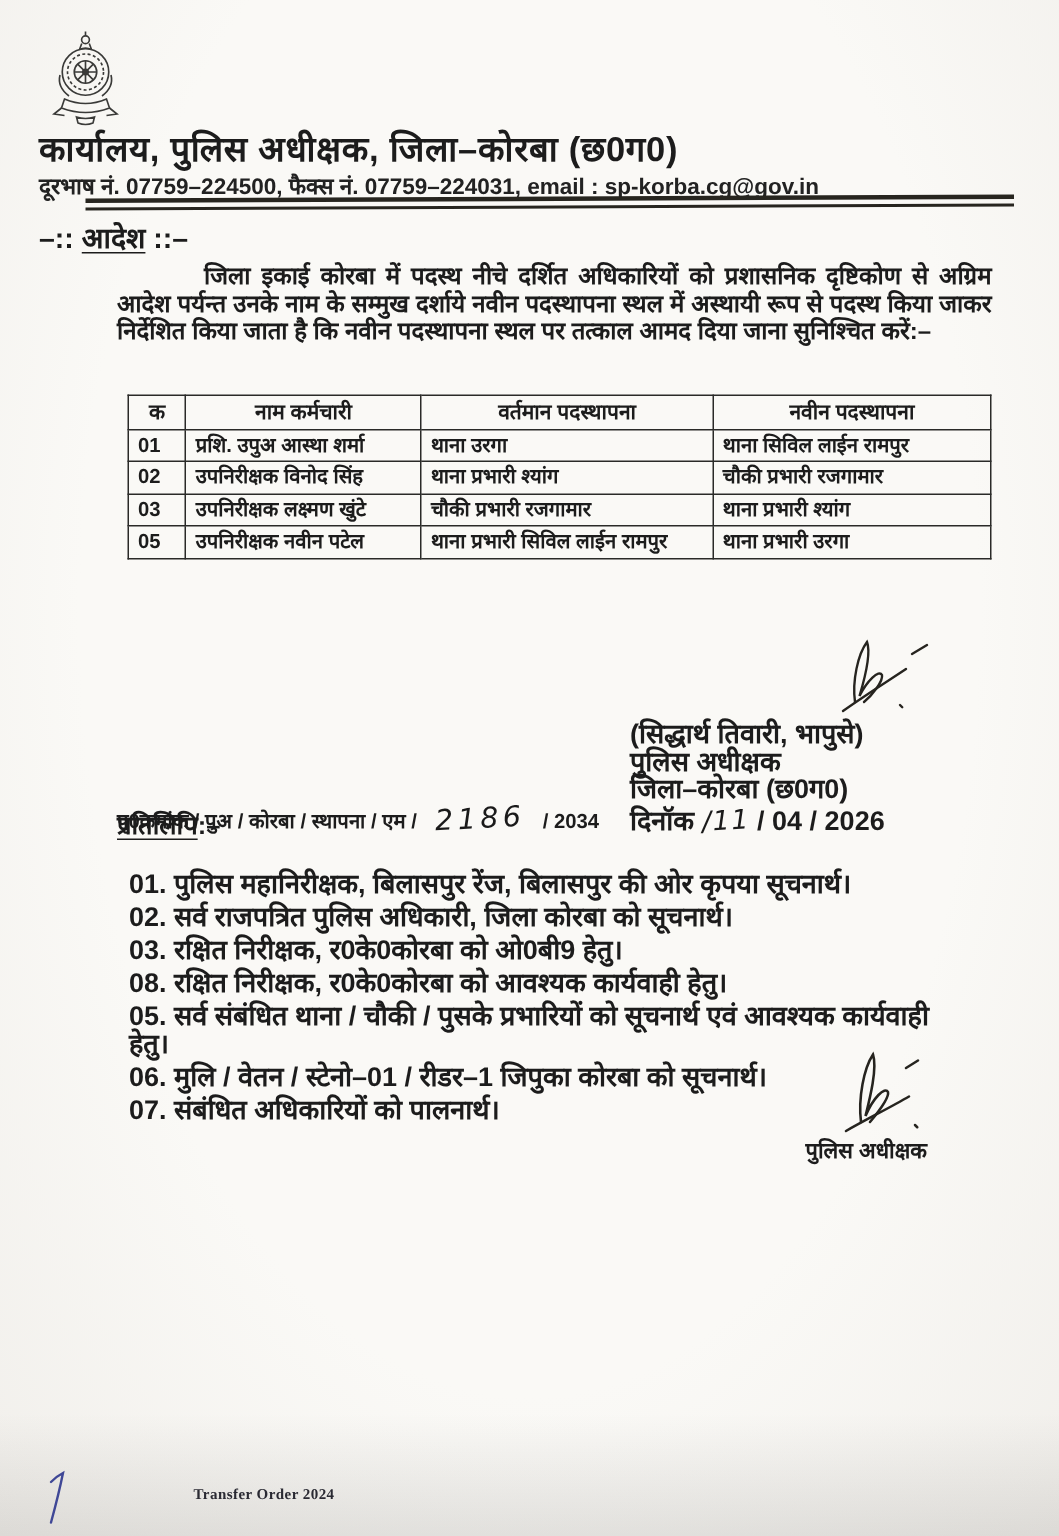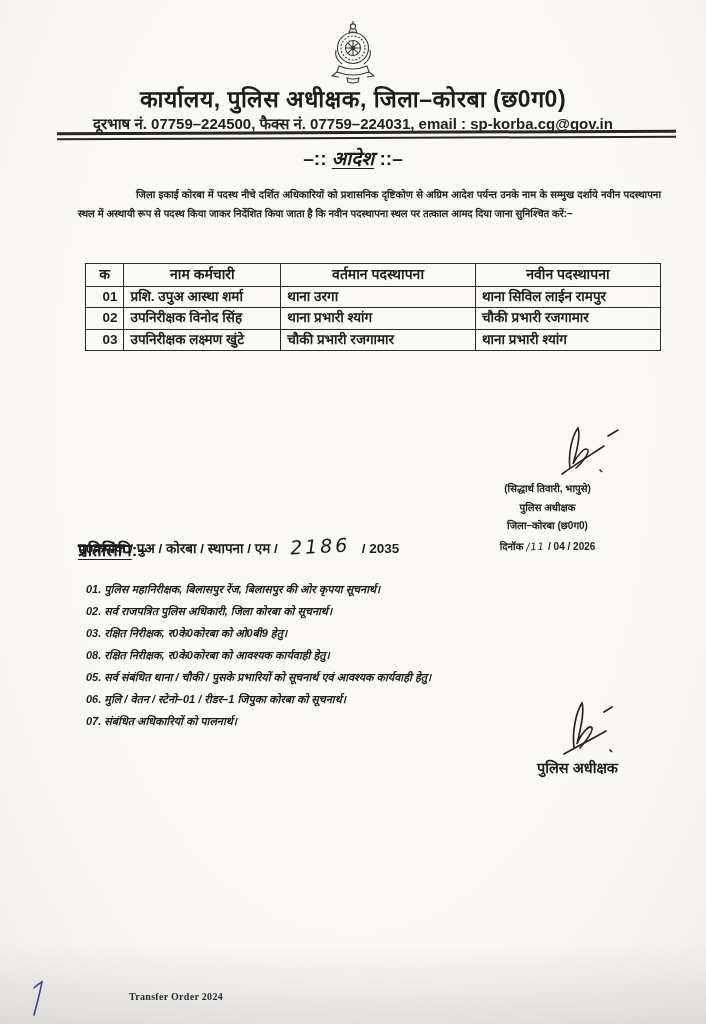--- a/index.html
+++ b/index.html
@@ -12,69 +12,69 @@
     position:relative;
     width:706px;height:1024px;
     margin:0 auto;
     background:
       linear-gradient(180deg, rgba(0,0,0,0) 92%, rgba(90,88,84,.14) 100%),
       radial-gradient(ellipse at 50% 40%, #faf9f6 60%, #f1efeb 100%);
     color:#1c1c1c;
     overflow:hidden;
   }
   .abs{position:absolute;}
-  .center{left:0;right:0;text-align:center;}
+  .center{left:0;right:0;padding-left:26px;}
 
   .office-title{
     top:82px;
     font-size:23px;font-weight:700;letter-spacing:.5px;
   }
   .contact-line{
     top:113px;
     font-size:15px;font-weight:700;color:#222;
   }
   .double-rule{
     top:131px;left:57px;width:619px;height:3px;
     border-top:3px solid #27251f;
     border-bottom:2px solid #27251f;
     transform:rotate(-0.25deg);
   }
   .order-title{
     top:145px;
     font-size:19px;font-weight:700;
   }
-  .order-title .u{text-decoration:underline;text-underline-offset:3px;font-style:italic;}
+  .order-title .u{text-decoration:underline;text-underline-offset:3px;}
   .order-body{
-    top:186px;left:78px;width:583px;
-    font-size:10px;font-weight:600;line-height:18.6px;
+    top:176px;left:78px;width:583px;
+    font-size:16px;font-weight:600;line-height:18.6px;
     text-align:justify;text-indent:58px;
   }
 
   table.transfer{
     top:263px;left:85px;width:576px;
     border-collapse:collapse;
     font-size:13.5px;font-weight:600;
   }
   table.transfer th, table.transfer td{
     border:1.6px solid #2a2a28;
     padding:1px 6px 2px 6px;
     line-height:17.5px;
     vertical-align:top;
   }
   table.transfer th{font-size:14px;font-weight:700;text-align:center;padding:2px 4px;}
-  td.c-sn{text-align:right;width:26px;padding-left:2px;padding-right:2px;}
+  td.c-sn{text-align:left;width:26px;padding-left:2px;padding-right:2px;}
   .w-name{width:152px;margin-top:27px;}
   .w-cur{width:192px;}
   .w-new{width:182px;margin-left:15px;}
 
   .sig-scribble-top{top:424px;left:548px;}
   .sig-block-top{
     top:480px;left:420px;width:255px;
-    text-align:center;
-    font-size:10px;font-weight:600;line-height:18.5px;
+    text-align:left;
+    font-size:18px;font-weight:600;line-height:18.5px;
   }
   .sig-name{white-space:nowrap;font-weight:700;}
   .date-line{margin-top:2px;white-space:nowrap;}
 
   .hand{
     font-family:"DejaVu Sans", sans-serif;
     font-style:italic;font-weight:400;
     letter-spacing:1px;color:#1a1a1a;
     display:inline-block;transform:rotate(-3deg);
   }
@@ -84,21 +84,21 @@
     top:535px;left:78px;
     font-size:13.5px;font-weight:600;white-space:nowrap;
   }
   .copy-label{
     top:538px;left:78px;
     font-size:17px;font-weight:700;
   }
   .copy-label .u{text-decoration:underline;text-underline-offset:3px;}
   .copy-list{
     top:580px;left:86px;width:548px;
-    font-size:11px;font-weight:600;font-style:italic;
+    font-size:18px;font-weight:600;
   }
   .copy-list div{line-height:18.8px;margin-bottom:3.2px;}
 
   .sig-scribble-bottom{top:698px;left:548px;}
   .sig-block-bottom{
     top:758px;left:470px;width:215px;
     text-align:center;
     font-size:14.5px;font-weight:700;line-height:20px;
   }
 
@@ -172,20 +172,26 @@
         <td class="c-sn">02</td>
         <td>उपनिरीक्षक विनोद सिंह</td>
         <td>थाना प्रभारी श्यांग</td>
         <td>चौकी प्रभारी रजगामार</td>
       </tr>
       <tr>
         <td class="c-sn">03</td>
         <td>उपनिरीक्षक लक्ष्मण खुंटे</td>
         <td>चौकी प्रभारी रजगामार</td>
         <td>थाना प्रभारी श्यांग</td>
+      </tr>
+      <tr>
+        <td class="c-sn">05</td>
+        <td>उपनिरीक्षक नवीन पटेल</td>
+        <td>थाना प्रभारी सिविल लाईन रामपुर</td>
+        <td>थाना प्रभारी उरगा</td>
       </tr>
     </tbody>
   </table>
 
   <div class="abs sig-scribble-top">
     <svg width="80" height="58" viewBox="0 0 80 58" fill="none" xmlns="http://www.w3.org/2000/svg">
       <g stroke="#26241f" stroke-width="1.6" fill="none" stroke-linecap="round">
         <path d="M22 44 C20 30 24 12 30 4 C33 12 28 30 25 40 C30 30 38 22 40 26 C41 30 33 40 28 44"></path>
         <path d="M14 50 C28 40 44 30 56 22"></path>
         <path d="M60 12 L70 6"></path>
@@ -201,21 +207,21 @@
     <div class="date-line">
       <span>दिनॉक</span>
       <span class="hand">/11</span>
       <span>/ 04 / 2026</span>
     </div>
   </div>
 
   <div class="abs memo-line">
     <span>पृ0क्रमांक / पुअ / कोरबा / स्थापना / एम /</span>
     <span class="hand hand-big">2186</span>
-    <span>/ 2035</span>
+    <span>/ 2034</span>
   </div>
 
   <div class="abs copy-label">
     <span class="u">प्रतिलिपि</span><span>:–</span>
   </div>
 
   <div class="abs copy-list">
     <div>01. पुलिस महानिरीक्षक, बिलासपुर रेंज, बिलासपुर की ओर कृपया सूचनार्थ।</div>
     <div>02. सर्व राजपत्रित पुलिस अधिकारी, जिला कोरबा को सूचनार्थ।</div>
     <div>03. रक्षित निरीक्षक, र0के0कोरबा को ओ0बी9 हेतु।</div>

